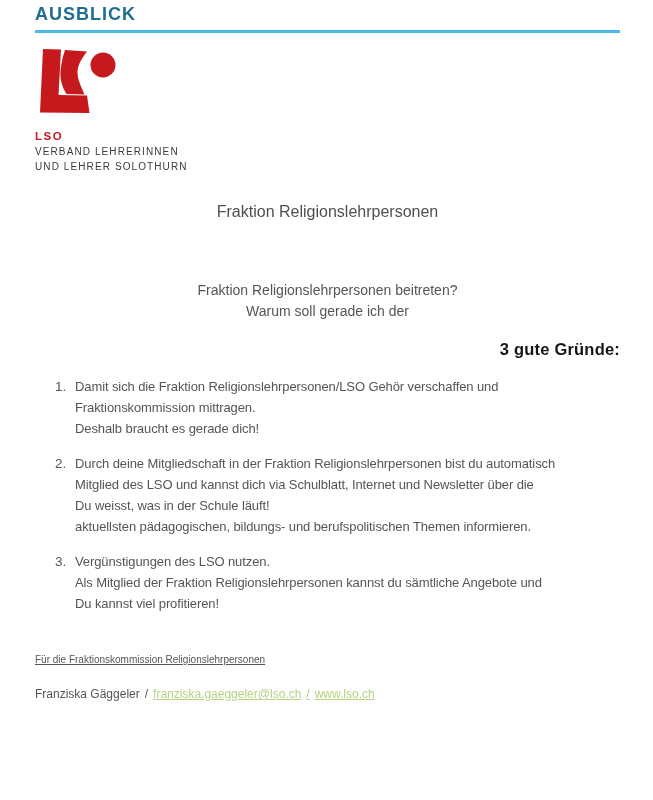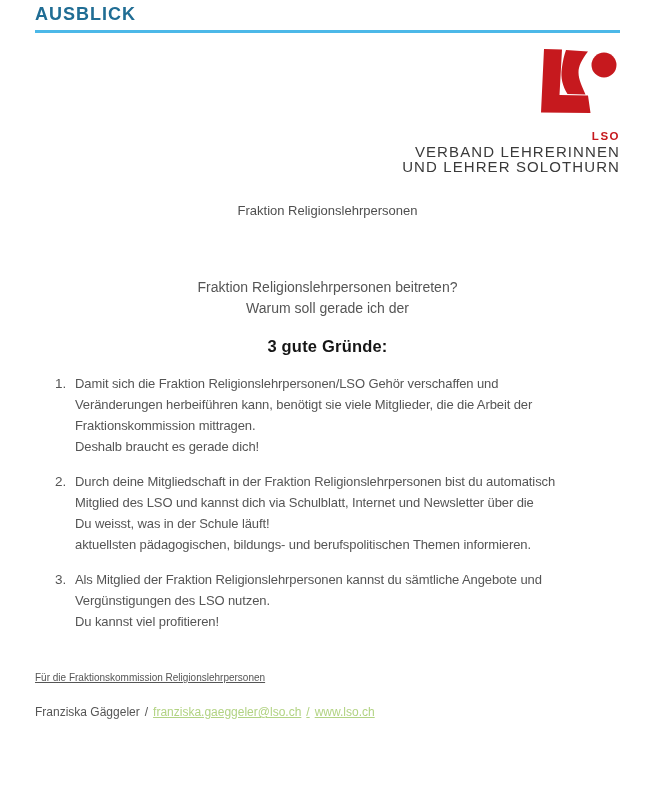--- a/index.html
+++ b/index.html
@@ -31,54 +31,54 @@
   }
   .header-rule {
     margin-top: 5px;
     height: 3px;
     width: 585px;
     background: #4cb8e8;
   }
   
   .logo-block {
     margin-top: 16px;
-    text-align: right;
+    text-align: left;
   }
   .logo-svg { display: inline-block; }
   .logo-abbr {
     margin-top: 13px;
     font-size: 11.5px;
     font-weight: bold;
     letter-spacing: 1.5px;
     color: #c6191e;
   }
   .logo-org {
-    font-size: 15px;
+    font-size: 10px;
     letter-spacing: 1.1px;
     line-height: 15px;
     color: #3a3a3a;
   }
   .logo-org.first { margin-top: 2px; }
   
   .doc-title {
     margin-top: 29px;
     text-align: center;
-    font-size: 13px;
+    font-size: 16px;
     color: #4f4f4f;
   }
   .question {
     margin-top: 59px;
     text-align: center;
     font-size: 14px;
     line-height: 21px;
     color: #555555;
   }
   .reasons-heading {
     margin-top: 18px;
-    text-align: center;
+    text-align: right;
     font-size: 16.5px;
     font-weight: bold;
     color: #161616;
     letter-spacing: 0.2px;
   }
   
   .reasons { margin-top: 17px; }
   .reason {
     display: flex;
     padding-left: 20px;
@@ -148,41 +148,40 @@
     </div>
 
     <div class="reasons-heading">3 gute Gründe:</div>
 
     <div class="reasons">
 
       <div class="reason">
         <div class="reason-number">1.</div>
         <div class="reason-lines">
           <div class="reason-line">Damit sich die Fraktion Religionslehrpersonen/LSO Gehör verschaffen und</div>
-          <div class="reason-line">Veränderungen herbeiführen kann, benötigt sie viele Mitglieder, die die Arbeit der</div>
           <div class="reason-line">Fraktionskommission mittragen.</div>
           <div class="reason-line">Deshalb braucht es gerade dich!</div>
         </div>
       </div>
 
       <div class="reason">
         <div class="reason-number">2.</div>
         <div class="reason-lines">
           <div class="reason-line">Durch deine Mitgliedschaft in der Fraktion Religionslehrpersonen bist du automatisch</div>
           <div class="reason-line">Mitglied des LSO und kannst dich via Schulblatt, Internet und Newsletter über die</div>
           <div class="reason-line">Du weisst, was in der Schule läuft!</div>
           <div class="reason-line">aktuellsten pädagogischen, bildungs- und berufspolitischen Themen informieren.</div>
         </div>
       </div>
 
       <div class="reason">
         <div class="reason-number">3.</div>
         <div class="reason-lines">
+          <div class="reason-line">Vergünstigungen des LSO nutzen.</div>
           <div class="reason-line">Als Mitglied der Fraktion Religionslehrpersonen kannst du sämtliche Angebote und</div>
-          <div class="reason-line">Vergünstigungen des LSO nutzen.</div>
           <div class="reason-line">Du kannst viel profitieren!</div>
         </div>
       </div>
 
     </div>
 
 
     <div class="signoff">Für die Fraktionskommission Religionslehrpersonen</div>
 
     <div class="signature">

